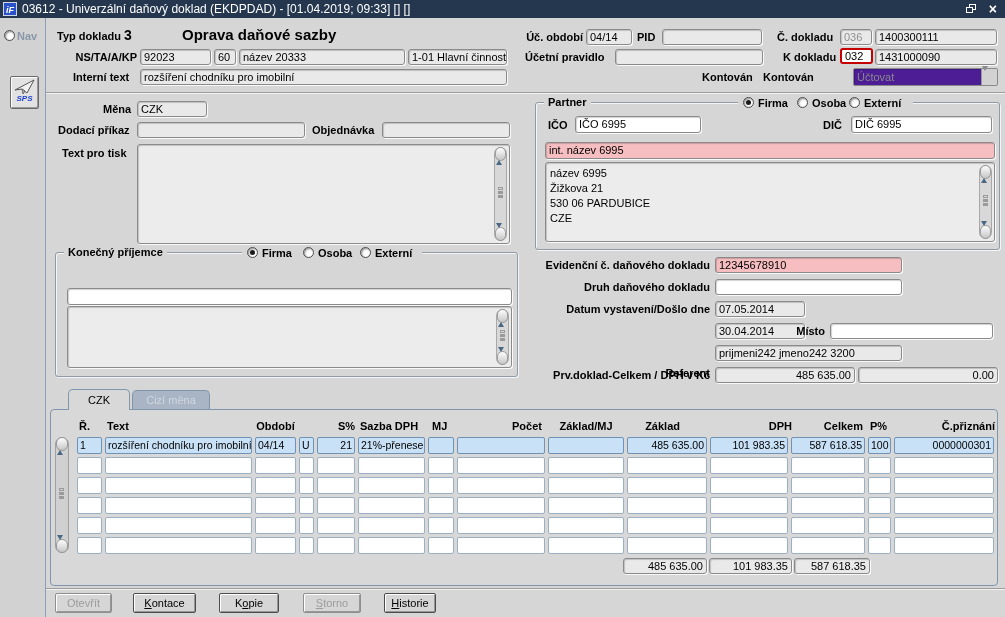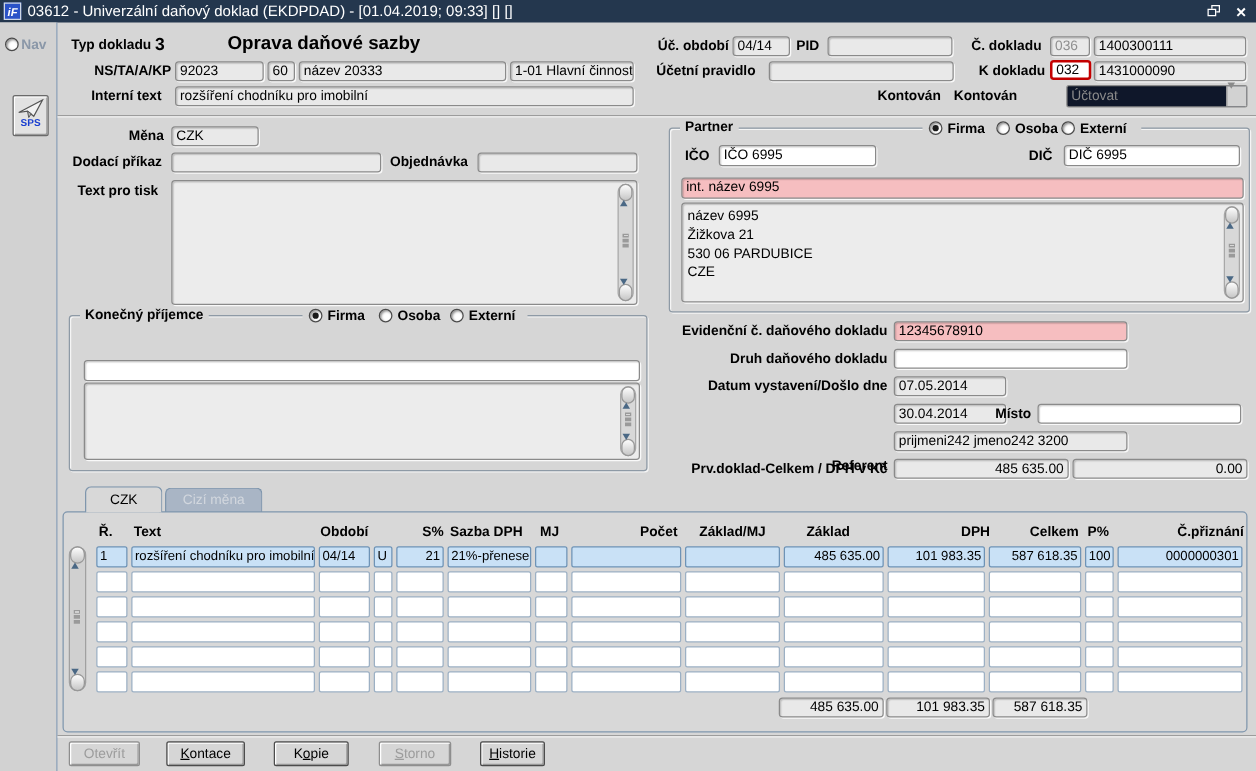--- a/index.html
+++ b/index.html
@@ -19,21 +19,21 @@
   .win-close { position:absolute; right:8px; top:0px; color:#fff; font-size:14px; font-weight:bold; line-height:18px; }
 
   
   .sidebar { position:absolute; left:0; top:18px; width:45px; height:599px; background:#d2d2d2; }
   .vline { position:absolute; left:45px; top:18px; height:599px; width:1px; background:#8ba0b8; }
   .nav-radio { position:absolute; left:4px; top:30px; }
   .nav-label { position:absolute; left:17px; top:30px; color:#8a97a8; font-size:11px;font-weight:bold; }
   .sps-btn { position:absolute; left:10px; top:76px; width:29px; height:33px; background:#e2e2e2;
     border:1px solid #6a6a6a; box-shadow:inset 1px 1px 0 #fff, inset -1px -1px 0 #999; border-radius:2px; text-align:center; }
   .sps-btn svg { display:block; margin:2px auto 0; }
-  .sps-label { color:#1a3fd0; font-weight:bold; font-size:8px; line-height:8px; display:block; }
+  .sps-label { color:#1a3fd0; font-weight:bold; font-size:8px; line-height:8px; display:block;font-style:italic; }
 
   
   .lbl { position:absolute; font-weight:bold; color:#000; white-space:nowrap; font-size:11px; }
   .fld { position:absolute; background:#e9e9e9; border:1px solid #8a8a8a; border-radius:3px;
     box-shadow:inset 1px 1px 1px rgba(0,0,0,.18), 1px 1px 0 rgba(255,255,255,.85);
     height:16px; line-height:14px; padding:0 3px; font-size:11px; white-space:nowrap; overflow:hidden; }
   .fld.white { background:#fff; }
   .fld.pink  { background:#f6bec0; }
   .fld.right { text-align:right; }
   .fld.dim   { color:#8f8f8f; }
@@ -58,21 +58,21 @@
     border:1px solid #4a4a4a; box-shadow:inset 1px 1px 2px rgba(0,0,0,.45); }
   .radio.checked::after { content:""; position:absolute; left:2px; top:2px; width:5px; height:5px; border-radius:50%; background:#1a1a1a; }
 
   
   .group { position:absolute; border:1px solid #8e9aa6; border-radius:3px;
     box-shadow:1px 1px 0 rgba(255,255,255,.75), inset 1px 1px 0 rgba(255,255,255,.75); }
   .legend { position:absolute; background:#d6d6d6; padding:0 4px; font-weight:bold; white-space:nowrap; }
   .radio-strip { position:absolute; background:#d6d6d6; height:13px; }
 
   
-  .dropdown { position:absolute; background:#0f172a; border:1px solid #8a8a8a; border-radius:2px;
+  .dropdown { position:absolute; background:#4c1d95; border:1px solid #8a8a8a; border-radius:2px;
     box-shadow:inset 1px 1px 1px rgba(0,0,0,.15); height:18px; line-height:16px; padding:0 3px; color:#8a8a8a; }
   .dropdown .dd-btn { position:absolute; right:0; top:0; width:16px; height:16px; background:#d2d2d2;
     border-left:1px solid #9a9a9a; }
   .dropdown .dd-btn .tri-dn { margin:6px auto 0; border-top-color:#8a8a8a; }
 
   
   .tab { position:absolute; border:1px solid #7f96ad; border-bottom:none; border-radius:5px 5px 0 0;
     text-align:center; }
   .tab.active { top:389px; height:21px; background:#d8d8d8; line-height:20px; z-index:3; color:#000; }
   .tab.inactive { top:390px; height:20px; background:#a9b5c5; line-height:18px; color:#d2d7de; z-index:1; }

